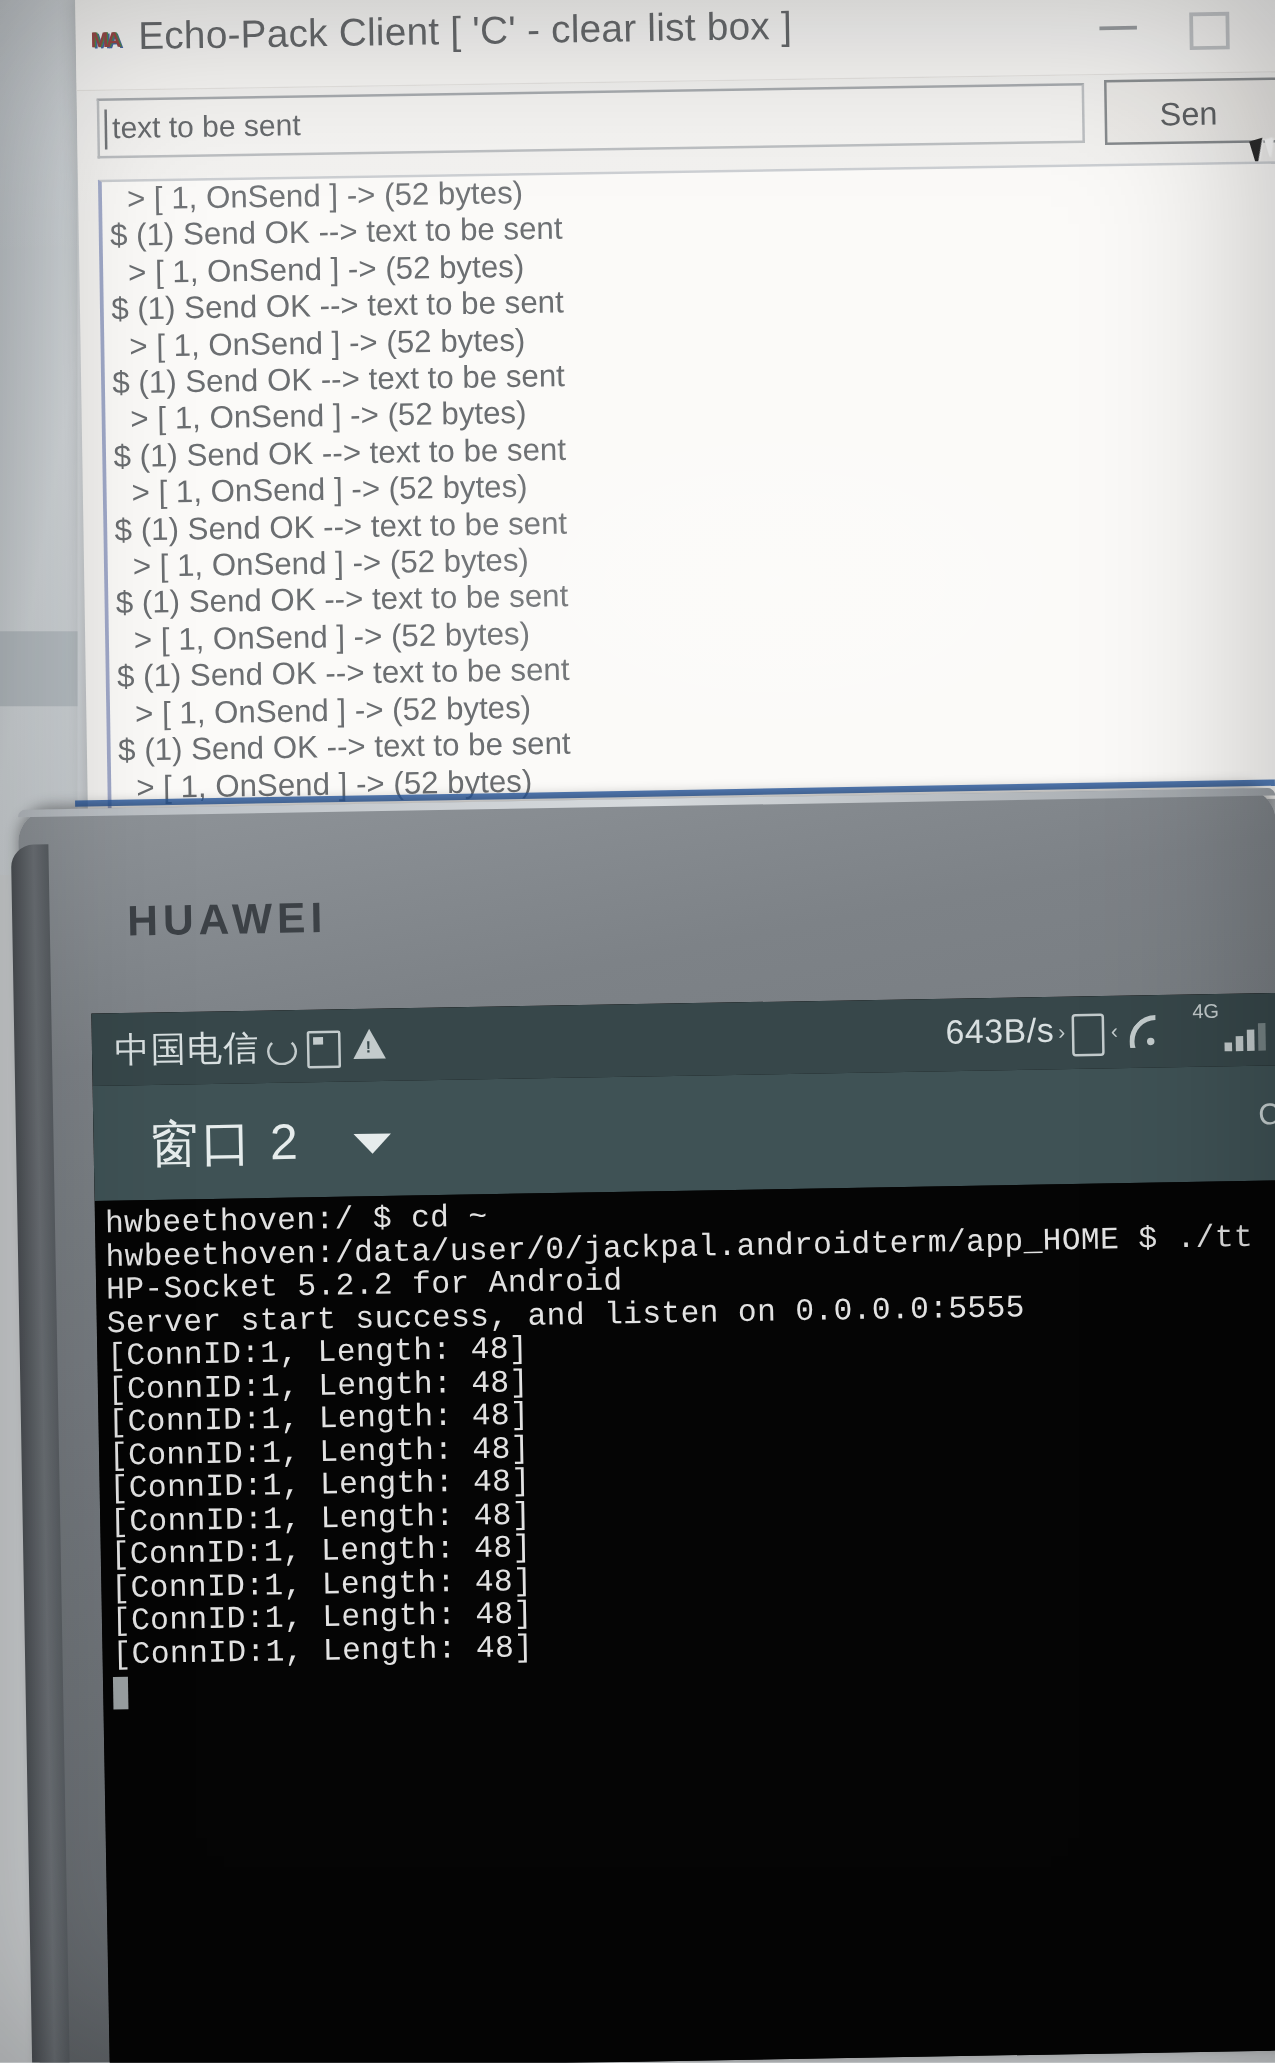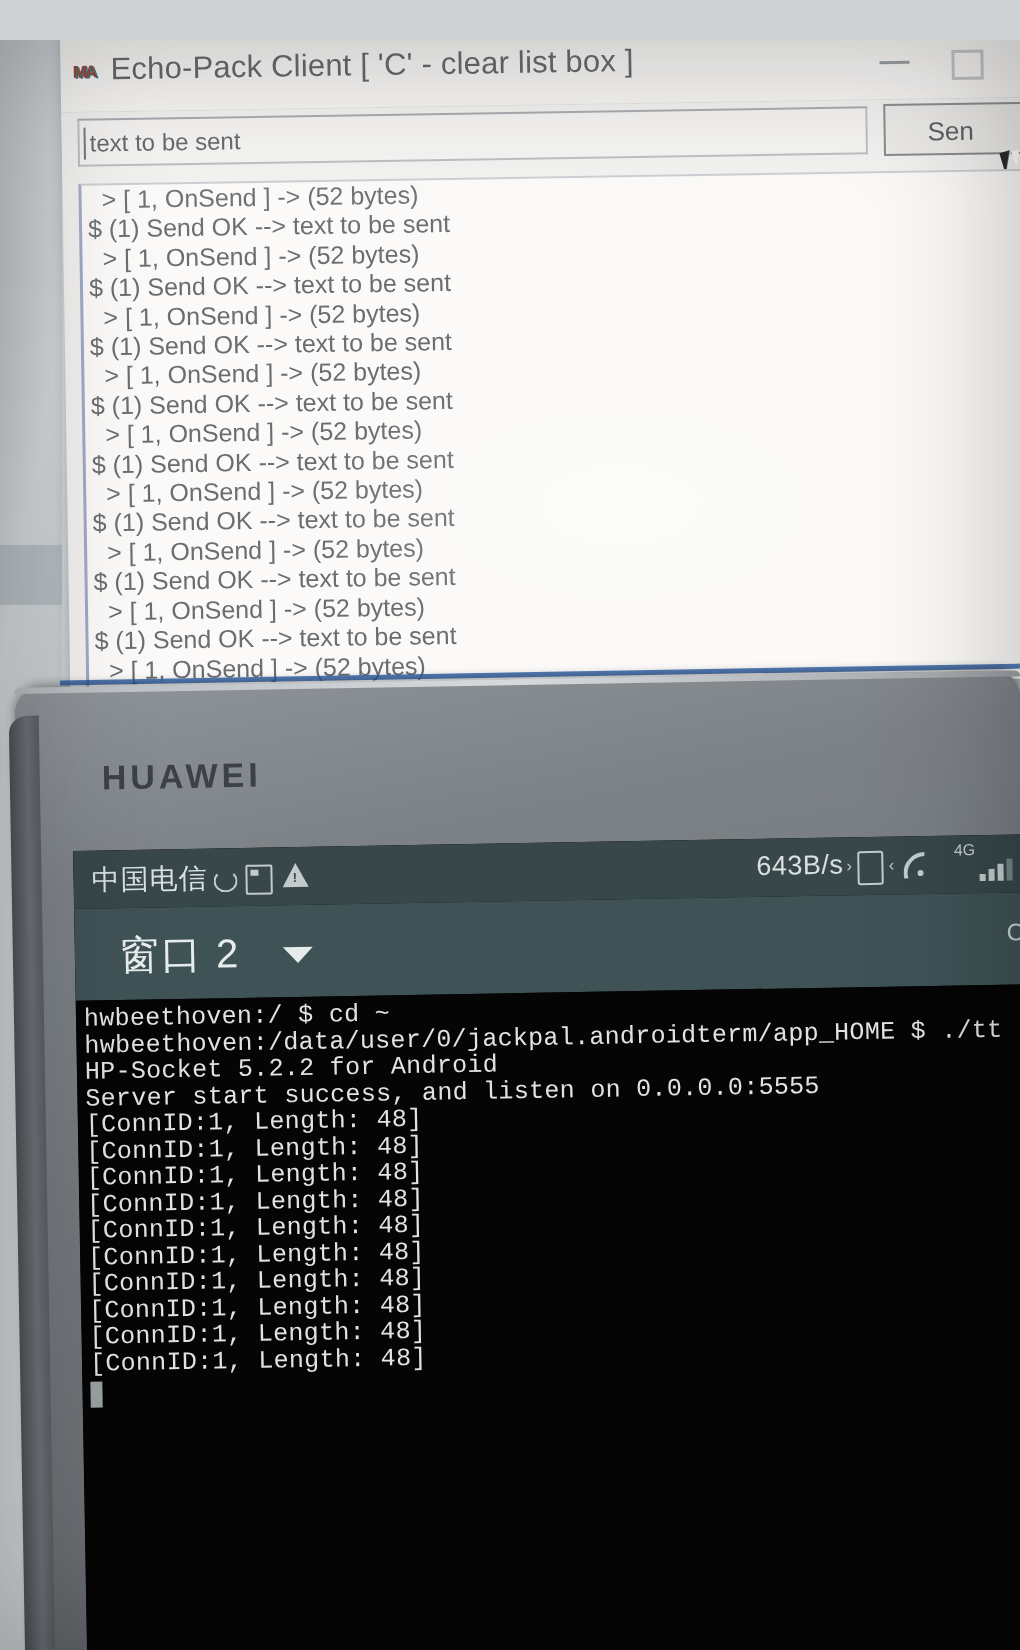--- a/index.html
+++ b/index.html
@@ -3,21 +3,21 @@
 <meta charset="utf-8">
 <style>
   html,body{margin:0;padding:0;}
   body{
     width:1020px;height:1650px;overflow:hidden;position:relative;
     background:#cfd2d4;
     font-family:"Liberation Sans", sans-serif;
   }
 
   
-  #scene{position:absolute;inset:0;overflow:hidden;margin-top:40px;}
+  #scene{position:absolute;inset:0;overflow:hidden;}
 
   
   .backdrop{
     position:absolute;left:0;top:0;width:1020px;height:700px;
     background:linear-gradient(175deg,#e9ecee 0%,#dfe3e6 45%,#c9ced2 100%);
   }
   .backdrop-left{
     position:absolute;left:0;top:0;width:62px;height:700px;
     background:linear-gradient(100deg,#b9bfc4 0%,#d2d7da 60%,#c5cace 100%);
   }

